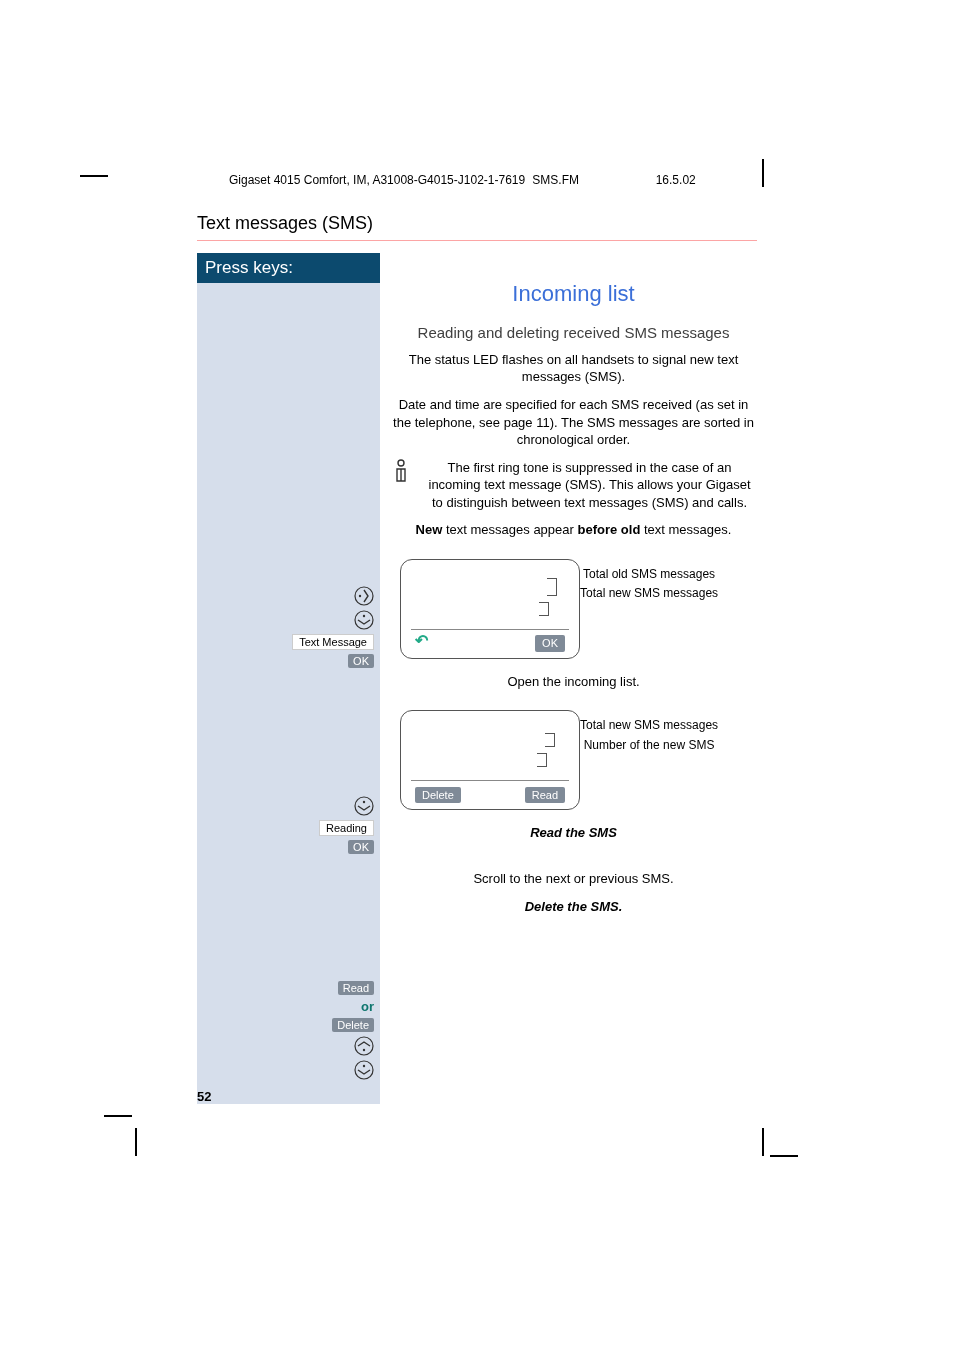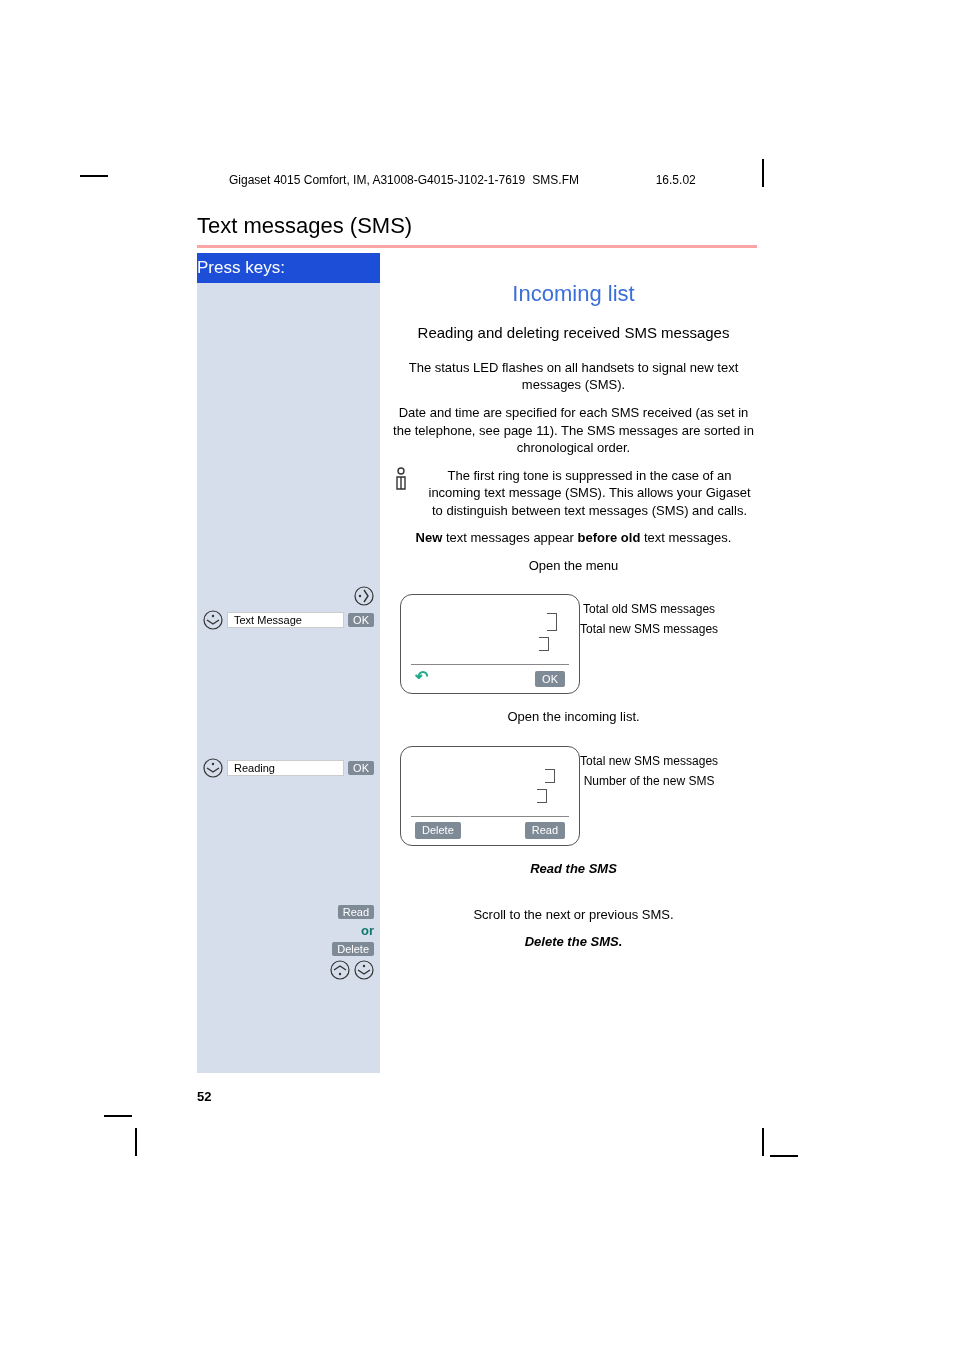--- a/index.html
+++ b/index.html
@@ -10,35 +10,35 @@
   .crop { position: absolute; background: #000; }
   .crop.h { height: 2px; width: 28px; }
   .crop.v { width: 2px; height: 28px; }
 
   .header-row { position: absolute; top: 173px; left: 197px; width: 560px; font-size: 12px; }
   .header-row span { display: inline-block; }
   .header-row .left { width: 300px; margin-left: 32px; }
   .header-row .mid  { width: 120px; }
   .header-row .right{ width: 100px; }
 
-  .section-title { position: absolute; top: 213px; left: 197px; width: 560px; font-size: 22px; padding-bottom: 6px; border-bottom: 3px solid #fca5a5; }
+  .section-title { position: absolute; top: 213px; left: 197px; width: 560px; font-size: 18px; padding-bottom: 6px; border-bottom: 1px solid #fca5a5; }
 
   .body-wrap { position: absolute; top: 253px; left: 197px; width: 560px; display: flex; }
   .keys-col { width: 183px; background: #d6deeb; }
-  .keys-header { background: #1d4ed8; color: #fff; font-size: 17px; padding: 5px 0; }
+  .keys-header { background: #0c4a6e; color: #fff; font-size: 17px; padding: 5px 8px; }
   .keys-body { padding: 10px 6px 20px 6px; min-height: 790px; position: relative; }
-  .keys-row { display: flex; align-items: center; justify-content: flex-end; gap: 4px; margin-bottom: 4px; font-size: 12px; }
+  .keys-row { display: flex; align-items: flex-end; justify-content: flex-end; gap: 4px; margin-bottom: 4px; font-size: 12px; flex-direction: column; }
   .pill { background: #7f8a97; color: #fff; border-radius: 2px; padding: 1px 5px; font-size: 11px; }
   .menu-label { background: #fff; border: 1px solid #ccc; padding: 1px 6px; font-size: 11px; flex: 1; }
   .nav-icon svg { display: block; }
   .or-text { color: #0f766e; font-weight: bold; text-align: right; font-size: 13px; margin: 4px 0; }
 
   .content-col { width: 377px; padding: 8px 0 0 10px; font-size: 13px; line-height: 1.35; text-align: center; }
   .h1 { color: #3b6fd8; font-size: 22px; font-weight: normal; margin: 18px 0 14px 0; }
-  .h2 { color: #000000; font-size: 15px; margin-bottom: 16px; }
+  .h2 { color: #404040; font-size: 15px; margin-bottom: 8px; }
   .para { margin-bottom: 10px; }
   .note-row { display: flex; gap: 10px; margin-bottom: 10px; }
   .note-icon { flex: 0 0 22px; }
 
   .screen-box { border: 1px solid #555; border-radius: 12px; width: 180px; height: 100px; position: relative; margin: 10px 0 14px 10px; }
   .screen-inner { position: absolute; inset: 12px 10px 28px 10px; border-bottom: 1px solid #888; }
   .screen-bottom { position: absolute; bottom: 6px; left: 0; right: 0; display: flex; justify-content: space-between; padding: 0 14px; }
   .screen-btn { background: #7f8a97; color: #fff; font-size: 11px; padding: 1px 7px; border-radius: 2px; }
   .screen-back { position: absolute; bottom: 6px; left: 14px; color: #2a8; font-weight: bold; font-size: 16px; }
 
@@ -163,21 +163,20 @@
               <line x1="9" y1="10" x2="9" y2="22" stroke="#333" stroke-width="1.4"></line>
             </svg>
         </div>
         <div>The first ring tone is suppressed in the case of an incoming text message (SMS). This allows your Gigaset to distinguish between text messages (SMS) and calls.</div>
       </div>
 
       <div class="para">
         <b>New</b><span> text messages appear </span><b>before old</b><span> text messages.</span>
       </div>
 
-      <div class="para">Open the menu</div>
 
       <div class="callout-pair">
         <div class="screen-box">
           <div class="screen-inner">
             <div class="bracket" style="top:6px; right:12px; height:18px; width:1px;"></div>
             <div class="bracket" style="top:30px; right:20px; height:14px; width:1px;"></div>
           </div>
           <span class="screen-back">↶</span>
           <div class="screen-bottom" style="justify-content:flex-end;">
             <span class="screen-btn">OK</span>

